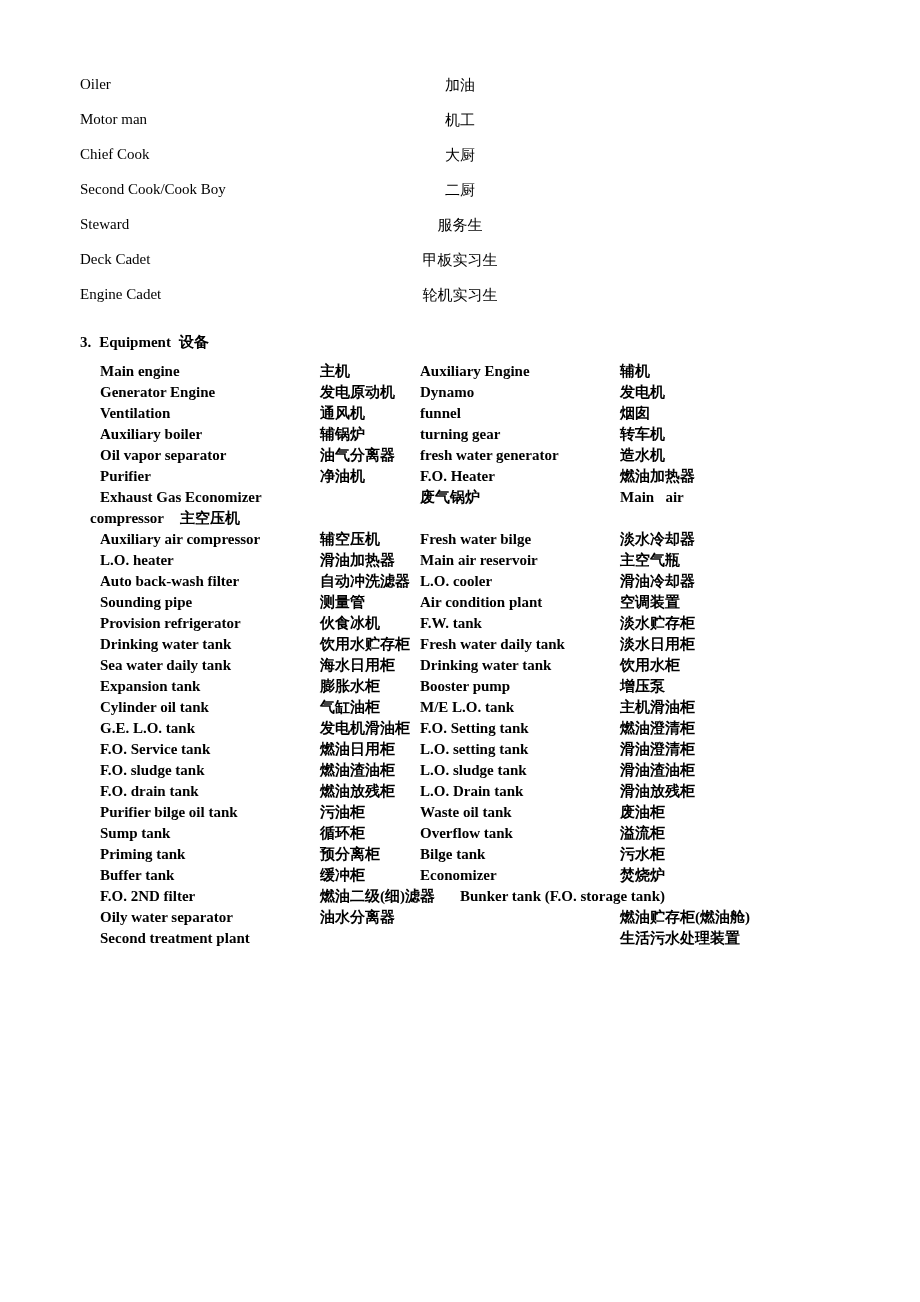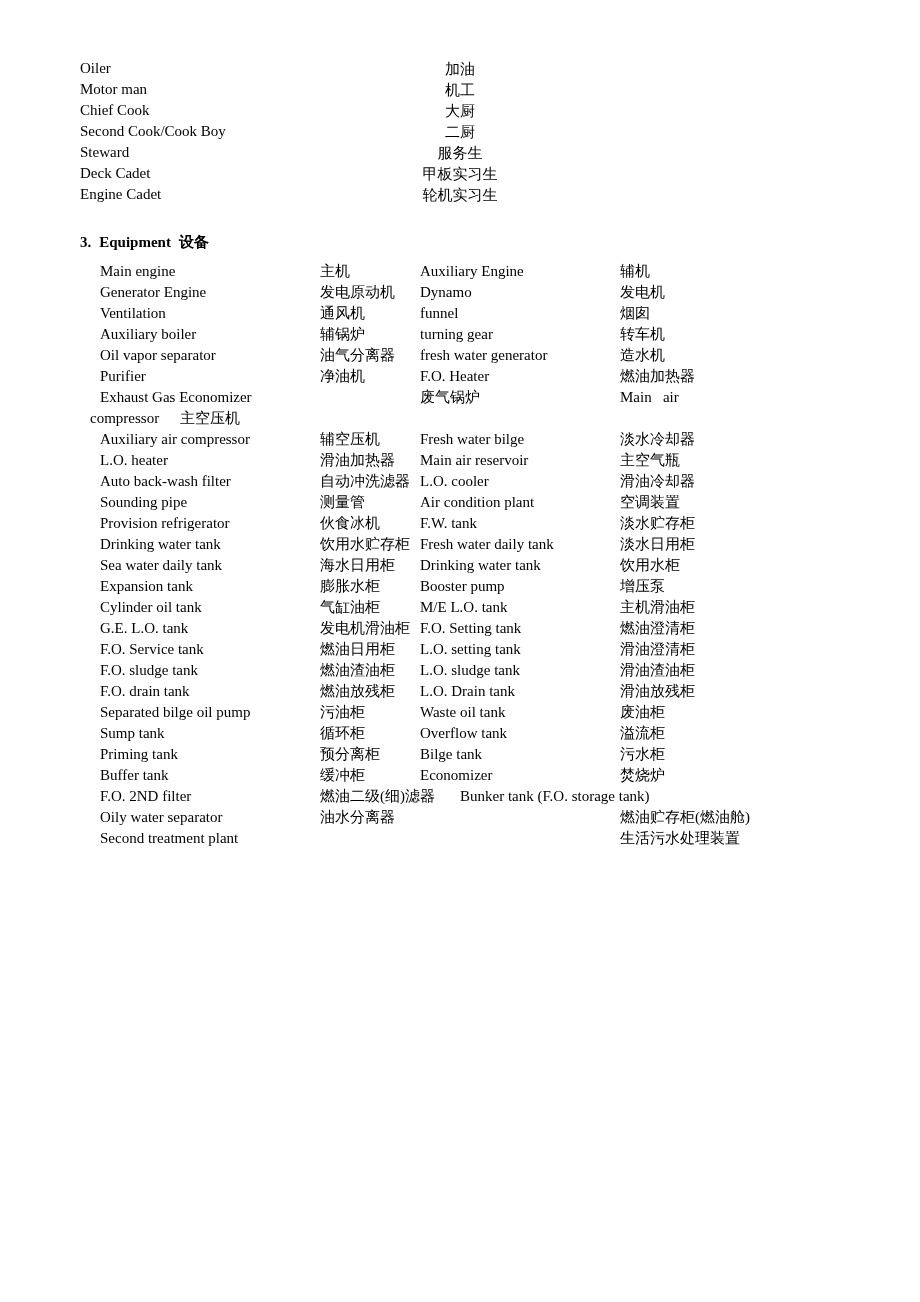--- a/index.html
+++ b/index.html
@@ -11,20 +11,21 @@
       width: 920px;
       min-height: 1302px;
       padding: 60px 80px;
     }
     .crew-section {
       margin-bottom: 28px;
     }
     .crew-row {
       display: flex;
       margin-bottom: 2px;
+      margin-top: 16px;
     }
     .crew-en {
       width: 280px;
     }
     .crew-zh {
       width: 200px;
       text-align: center;
     }
     .section-header {
       font-weight: bold;
@@ -32,20 +33,21 @@
       margin-bottom: 10px;
       display: flex;
       align-items: baseline;
       gap: 8px;
     }
     .section-num {
       font-weight: bold;
     }
     .equipment-grid {
       margin-left: 20px;
+      font-weight: bold;
     }
     .equip-row {
       display: flex;
       flex-wrap: wrap;
       margin-bottom: 2px;
       align-items: baseline;
     }
   </style>
 </head>
 <body>
@@ -207,21 +209,21 @@
         <span style="min-width:200px">L.O. sludge tank</span>
         <span>滑油渣油柜</span>
       </div>
       <div class="equip-row">
         <span style="min-width:220px">F.O. drain tank</span>
         <span style="min-width:100px">燃油放残柜</span>
         <span style="min-width:200px">L.O. Drain tank</span>
         <span>滑油放残柜</span>
       </div>
       <div class="equip-row">
-        <span style="min-width:220px">Separated bilge oil pump</span>
+        <span style="min-width:220px">Purifier bilge oil tank</span>
         <span style="min-width:100px">污油柜</span>
         <span style="min-width:200px">Waste oil tank</span>
         <span>废油柜</span>
       </div>
       <div class="equip-row">
         <span style="min-width:220px">Sump tank</span>
         <span style="min-width:100px">循环柜</span>
         <span style="min-width:200px">Overflow tank</span>
         <span>溢流柜</span>
       </div>

